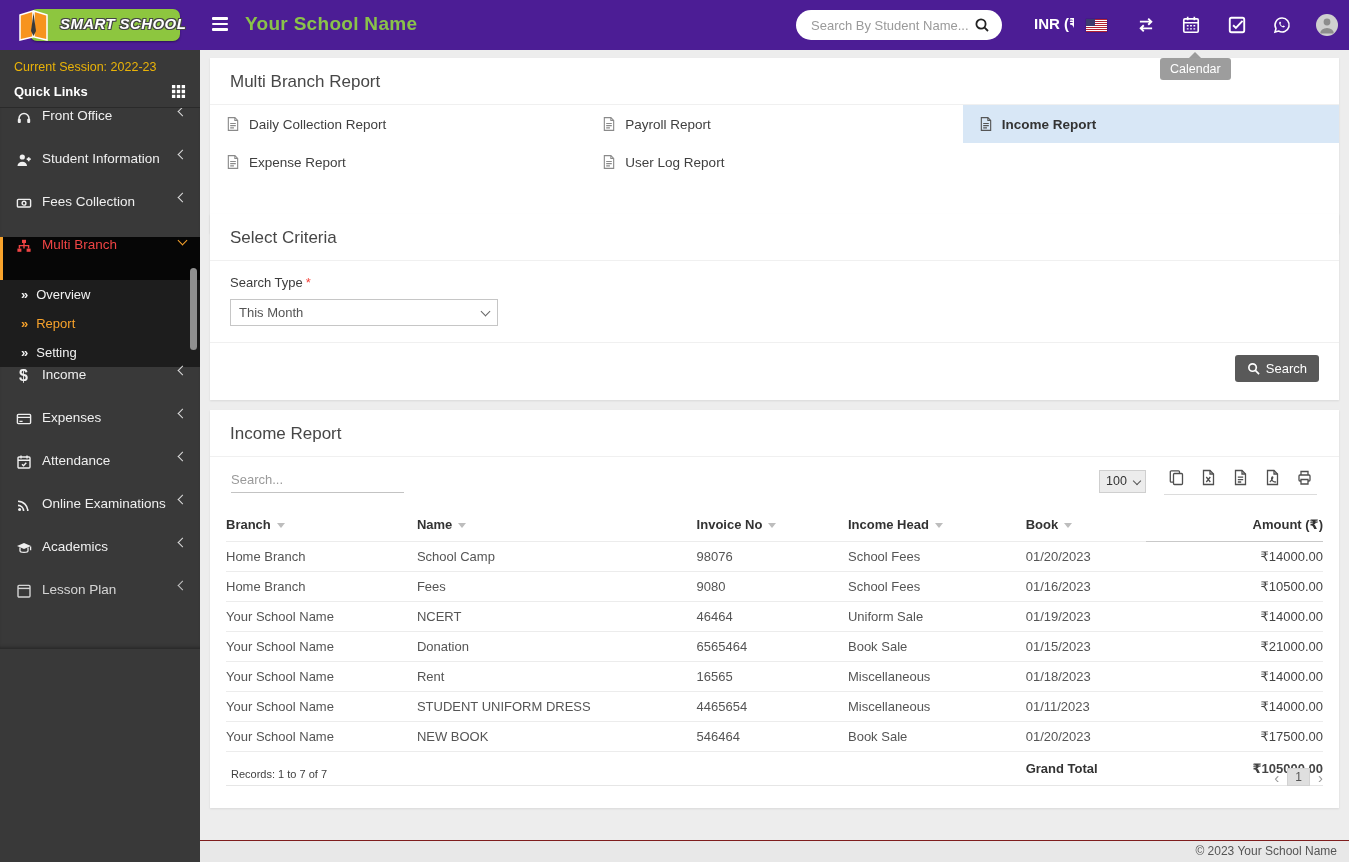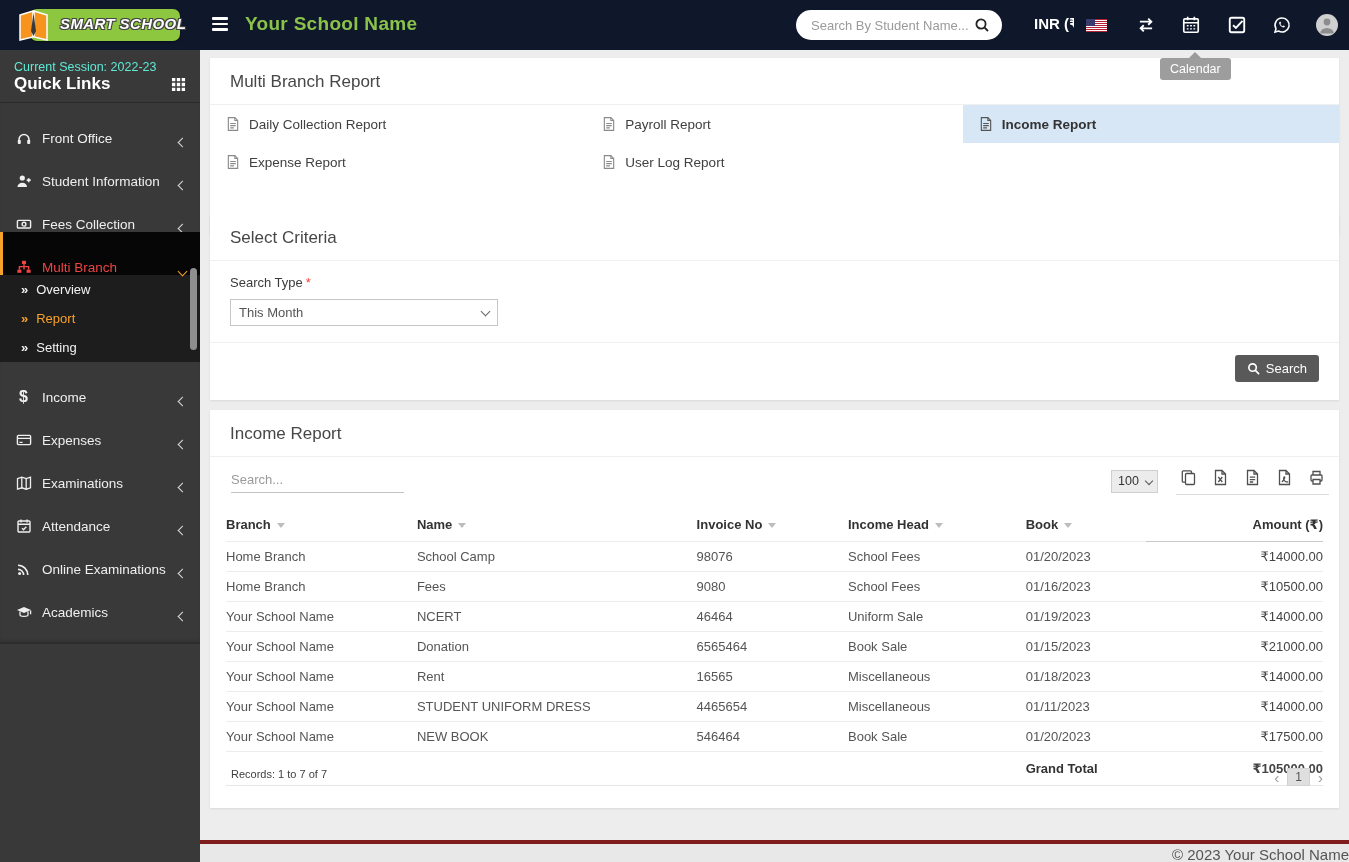--- a/index.html
+++ b/index.html
@@ -1,21 +1,21 @@
 <!DOCTYPE html>
 <html><head>
 <meta charset="utf-8">
 <style>
   * { margin:0; padding:0; box-sizing:border-box; }
   html,body { width:1349px; height:862px; overflow:hidden; }
   body { font-family:"Liberation Sans","DejaVu Sans",sans-serif; background:#ededed; }
   #app { position:relative; width:1349px; height:862px; background:#ededed; }
 
   
-  .topbar { position:absolute; left:0; top:0; width:1349px; height:50px; background:#0f172a; z-index:30; }
+  .topbar { position:absolute; left:0; top:0; width:1349px; height:50px; background:#4c1d95; z-index:30; }
   .logo-wrap { position:absolute; left:16px; top:7px; width:164px; height:36px; }
   .logo-pill { position:absolute; left:14px; top:2px; width:150px; height:32px; background:#8dc63f; border-radius:7px; box-shadow:0 1px 2px rgba(0,0,0,.4); }
   .logo-book { position:absolute; left:-2px; top:-2px; width:40px; height:40px; }
   .logo-text { position:absolute; left:44px; top:8px; font-size:15px; font-weight:bold; font-style:italic; color:#fff; letter-spacing:.4px; text-shadow:1px 1px 0 #444, -1px -1px 0 #444, 1px -1px 0 #444, -1px 1px 0 #444; white-space:nowrap; }
   .hamburger { position:absolute; left:212px; top:17px; width:18px; height:15px; cursor:pointer; }
   .hamburger i { display:block; width:16px; height:2.5px; background:#fff; margin-bottom:3px; border-radius:1px; }
   .site-title { position:absolute; left:245px; top:13px; font-size:19px; font-weight:bold; color:#8ac24a; letter-spacing:.3px; }
   .hdr-search { position:absolute; left:796px; top:10px; width:206px; height:30px; background:#fff; border-radius:15px; display:flex; align-items:center; padding:0 12px 0 15px; }
   .hdr-search input { border:none; outline:none; flex:1; font-size:13px; color:#333; background:transparent; width:150px; font-family:inherit; }
   .hdr-search input::placeholder { color:#9a9a9a; }
@@ -26,25 +26,25 @@
   .hdr-icon svg { width:100%; height:100%; }
   .avatar { position:absolute; left:1316px; top:14px; width:22px; height:22px; border-radius:50%; background:#cfcfcf; overflow:hidden; cursor:pointer; }
 
   
   .tooltip { position:absolute; left:1160px; top:58px; background:rgba(140,140,140,.85); color:#fff; font-size:12.5px; padding:4px 10px; border-radius:3px; z-index:40; }
   .tooltip::before { content:""; position:absolute; left:50%; top:-6px; margin-left:-6px; border:6px solid transparent; border-bottom-color:rgba(140,140,140,.85); border-top:none; }
 
   
   .sidebar { position:absolute; left:0; top:50px; width:200px; height:812px; background:#393939; z-index:20; }
   .session-block { padding:10px 14px 8px 14px; border-bottom:1px solid rgba(0,0,0,.25); }
-  .session-line { color:#5eead4; font-size:12.5px; }
-  .quick-links { display:flex; justify-content:space-between; align-items:center; color:#fff; font-size:17px; font-weight:bold; cursor:pointer; }
+  .session-line { color:#eab308; font-size:12.5px; margin-bottom:10px; }
+  .quick-links { display:flex; justify-content:space-between; align-items:center; color:#fff; font-size:13px; font-weight:bold; cursor:pointer; }
   .quick-links svg { width:15px; height:15px; color:#fff; }
   .menu { position:relative; height:541px; overflow:hidden; box-shadow:inset 0 -4px 4px -3px rgba(0,0,0,.4); }
-  .m-item { position:relative; height:43px; display:flex; align-items:flex-end; padding:0 14px 0 15px; color:#efefef; font-size:13.5px; cursor:pointer; }
+  .m-item { position:relative; height:43px; display:flex; align-items:flex-start; padding:0 14px 0 15px; color:#efefef; font-size:13.5px; cursor:pointer; }
   .m-item .mi { width:17px; height:17px; margin-right:10px; flex:none; display:flex; align-items:center; justify-content:center; }
   .m-item .mi svg { width:16px; height:16px; }
   .m-item .lbl { flex:1; white-space:nowrap; }
   .chev { width:7px; height:7px; border-left:1.6px solid #dcdcdc; border-bottom:1.6px solid #dcdcdc; transform:rotate(45deg); flex:none; }
   .chev.down { transform:rotate(-45deg); border-color:#f7a22b; }
   .m-item.active { background:#060606; border-left:3px solid #f7a22b; padding-left:12px; color:#ef4444; }
   .submenu { background:#1d1d1d; }
   .s-item { height:29px; display:flex; align-items:center; padding-left:21px; color:#f2f2f2; font-size:13px; cursor:pointer; }
   .s-item .gg { font-size:13px; margin-right:8px; font-weight:bold; }
   .s-item.active { color:#f7a22b; }
@@ -72,21 +72,21 @@
   .sel-wrap::after { content:""; position:absolute; right:9px; top:9px; width:6px; height:6px; border-left:1.5px solid #666; border-bottom:1.5px solid #666; transform:rotate(-45deg); pointer-events:none; }
   .crit-footer { position:absolute; left:0; bottom:0; width:100%; height:58px; border-top:1px solid #f0f0f0; }
   .btn-search { position:absolute; right:20px; top:12px; background:#595959; color:#fff; border:none; border-radius:3px; font-size:13px; padding:6px 12px; display:flex; align-items:center; gap:6px; cursor:pointer; font-family:inherit;margin-left:42px; }
   .btn-search svg { width:13px; height:13px; }
 
   
   #card-report { top:410px; height:398px; }
   .tbl-toolbar { position:relative; height:48px; padding:12px 20px 0 21px; }
   .tbl-search { border:none; border-bottom:1px solid #c3c3c3; width:173px; font-size:13px; color:#444; outline:none; padding:3px 0 5px 0; background:transparent; font-family:inherit; }
   .tbl-search::placeholder { color:#9a9a9a; }
-  .tool-right { position:absolute; right:10px; top:10px; display:flex; align-items:center;padding-left:12px; }
+  .tool-right { position:absolute; right:22px; top:10px; display:flex; align-items:center;padding-left:12px; }
   .pagesel { position:relative; width:47px; margin-right:18px; }
   .pagesel select { width:100%; height:23px; border:1px solid #cfcfcf; background:#ececec; font-size:12.5px; color:#333; padding:0 16px 0 6px; appearance:none; -webkit-appearance:none; outline:none; font-family:inherit; }
   .pagesel::after { content:""; position:absolute; right:6px; top:8px; width:5px; height:5px; border-left:1.4px solid #555; border-bottom:1.4px solid #555; transform:rotate(-45deg); pointer-events:none; }
   .exp-icons { display:flex; gap:15px; border-bottom:1px solid #dcdcdc; padding:2px 4px 8px 4px; }
   .exp-icons span { width:17px; height:17px; color:#4f4f4f; cursor:pointer; }
   .exp-icons svg { width:17px; height:17px; }
 
   table.report { width:calc(100% - 32px); margin:4px 16px 0 16px; border-collapse:collapse; table-layout:fixed; }
   table.report th { text-align:left; font-size:13px; color:#333; font-weight:bold; padding:8px 0 9px 0; cursor:pointer; }
   table.report th.amt { text-align:right; border-bottom:1px solid #c9c9c9; cursor:default; }
@@ -94,21 +94,21 @@
   table.report td { font-size:13px; color:#555; padding:7px 0; border-top:1px solid #ececec; }
   table.report td.amt { text-align:right; color:#444; }
   tr.total td { font-weight:bold; color:#333; border-bottom:1px solid #e6e6e6; padding:9px 0; }
   .tbl-footer { position:absolute; left:0; bottom:0; width:100%; height:40px; padding:0 16px 0 21px; display:flex; align-items:flex-start; justify-content:space-between; }
   .records { font-size:11px; color:#3f3f3f; }
   .pager { display:flex; align-items:center; gap:8px; }
   .pg-arrow { color:#999; font-size:15px; cursor:pointer; line-height:1; }
   .pg-num { background:#dfdfdf; border:1px solid #d2d2d2; color:#555; font-size:12px; padding:1px 7px; cursor:pointer; }
 
   
-  .page-footer { position:absolute; left:200px; top:840px; width:1149px; height:22px; background:#e8e8e8; border-top:4px solid #7f1d1d; font-size:15px; color:#555; text-align:right; line-height:21px; padding-right:0; }
+  .page-footer { position:absolute; left:200px; top:840px; width:1149px; height:22px; background:#e8e8e8; border-top:1px solid #7f1d1d; font-size:12px; color:#555; text-align:right; line-height:21px; padding-right:12px; }
 </style>
 </head>
 <body>
 
 <div id="app">
 
   <header class="topbar">
     <div class="logo-wrap">
       <div class="logo-pill"></div>
       <svg class="logo-book" viewBox="0 0 40 40">
@@ -251,30 +251,20 @@
             <svg viewBox="0 0 16 16" fill="none" stroke="currentColor" stroke-width="1.4">
               <rect x="1.4" y="3.4" width="13.2" height="9.2" rx="1"></rect>
               <path d="M1.4 6.4h13.2M3.4 10.4h3.2"></path>
             </svg>
           </span>
         <span class="lbl">Expenses</span>
           <span class="chev"></span>
       </div>
       <div class="m-item">
         <span class="mi">
-            <svg viewBox="0 0 16 16" fill="none" stroke="currentColor" stroke-width="1.3">
-              <path d="M1.5 3.6 5.8 2.2l4.4 1.4 4.3-1.4v10.6l-4.3 1.4-4.4-1.4-4.3 1.4z"></path>
-              <path d="M5.8 2.2v11.2M10.2 3.6v11.2"></path>
-            </svg>
-          </span>
-        <span class="lbl">Examinations</span>
-          <span class="chev"></span>
-      </div>
-      <div class="m-item">
-        <span class="mi">
             <svg viewBox="0 0 16 16" fill="none" stroke="currentColor" stroke-width="1.4">
               <rect x="2" y="3" width="12" height="11" rx="1"></rect>
               <path d="M2 6.2h12M5 1.4v3M11 1.4v3"></path>
               <path d="M6 10.2l1.5 1.5 2.8-3"></path>
             </svg>
           </span>
         <span class="lbl">Attendance</span>
           <span class="chev"></span>
       </div>
       <div class="m-item">

